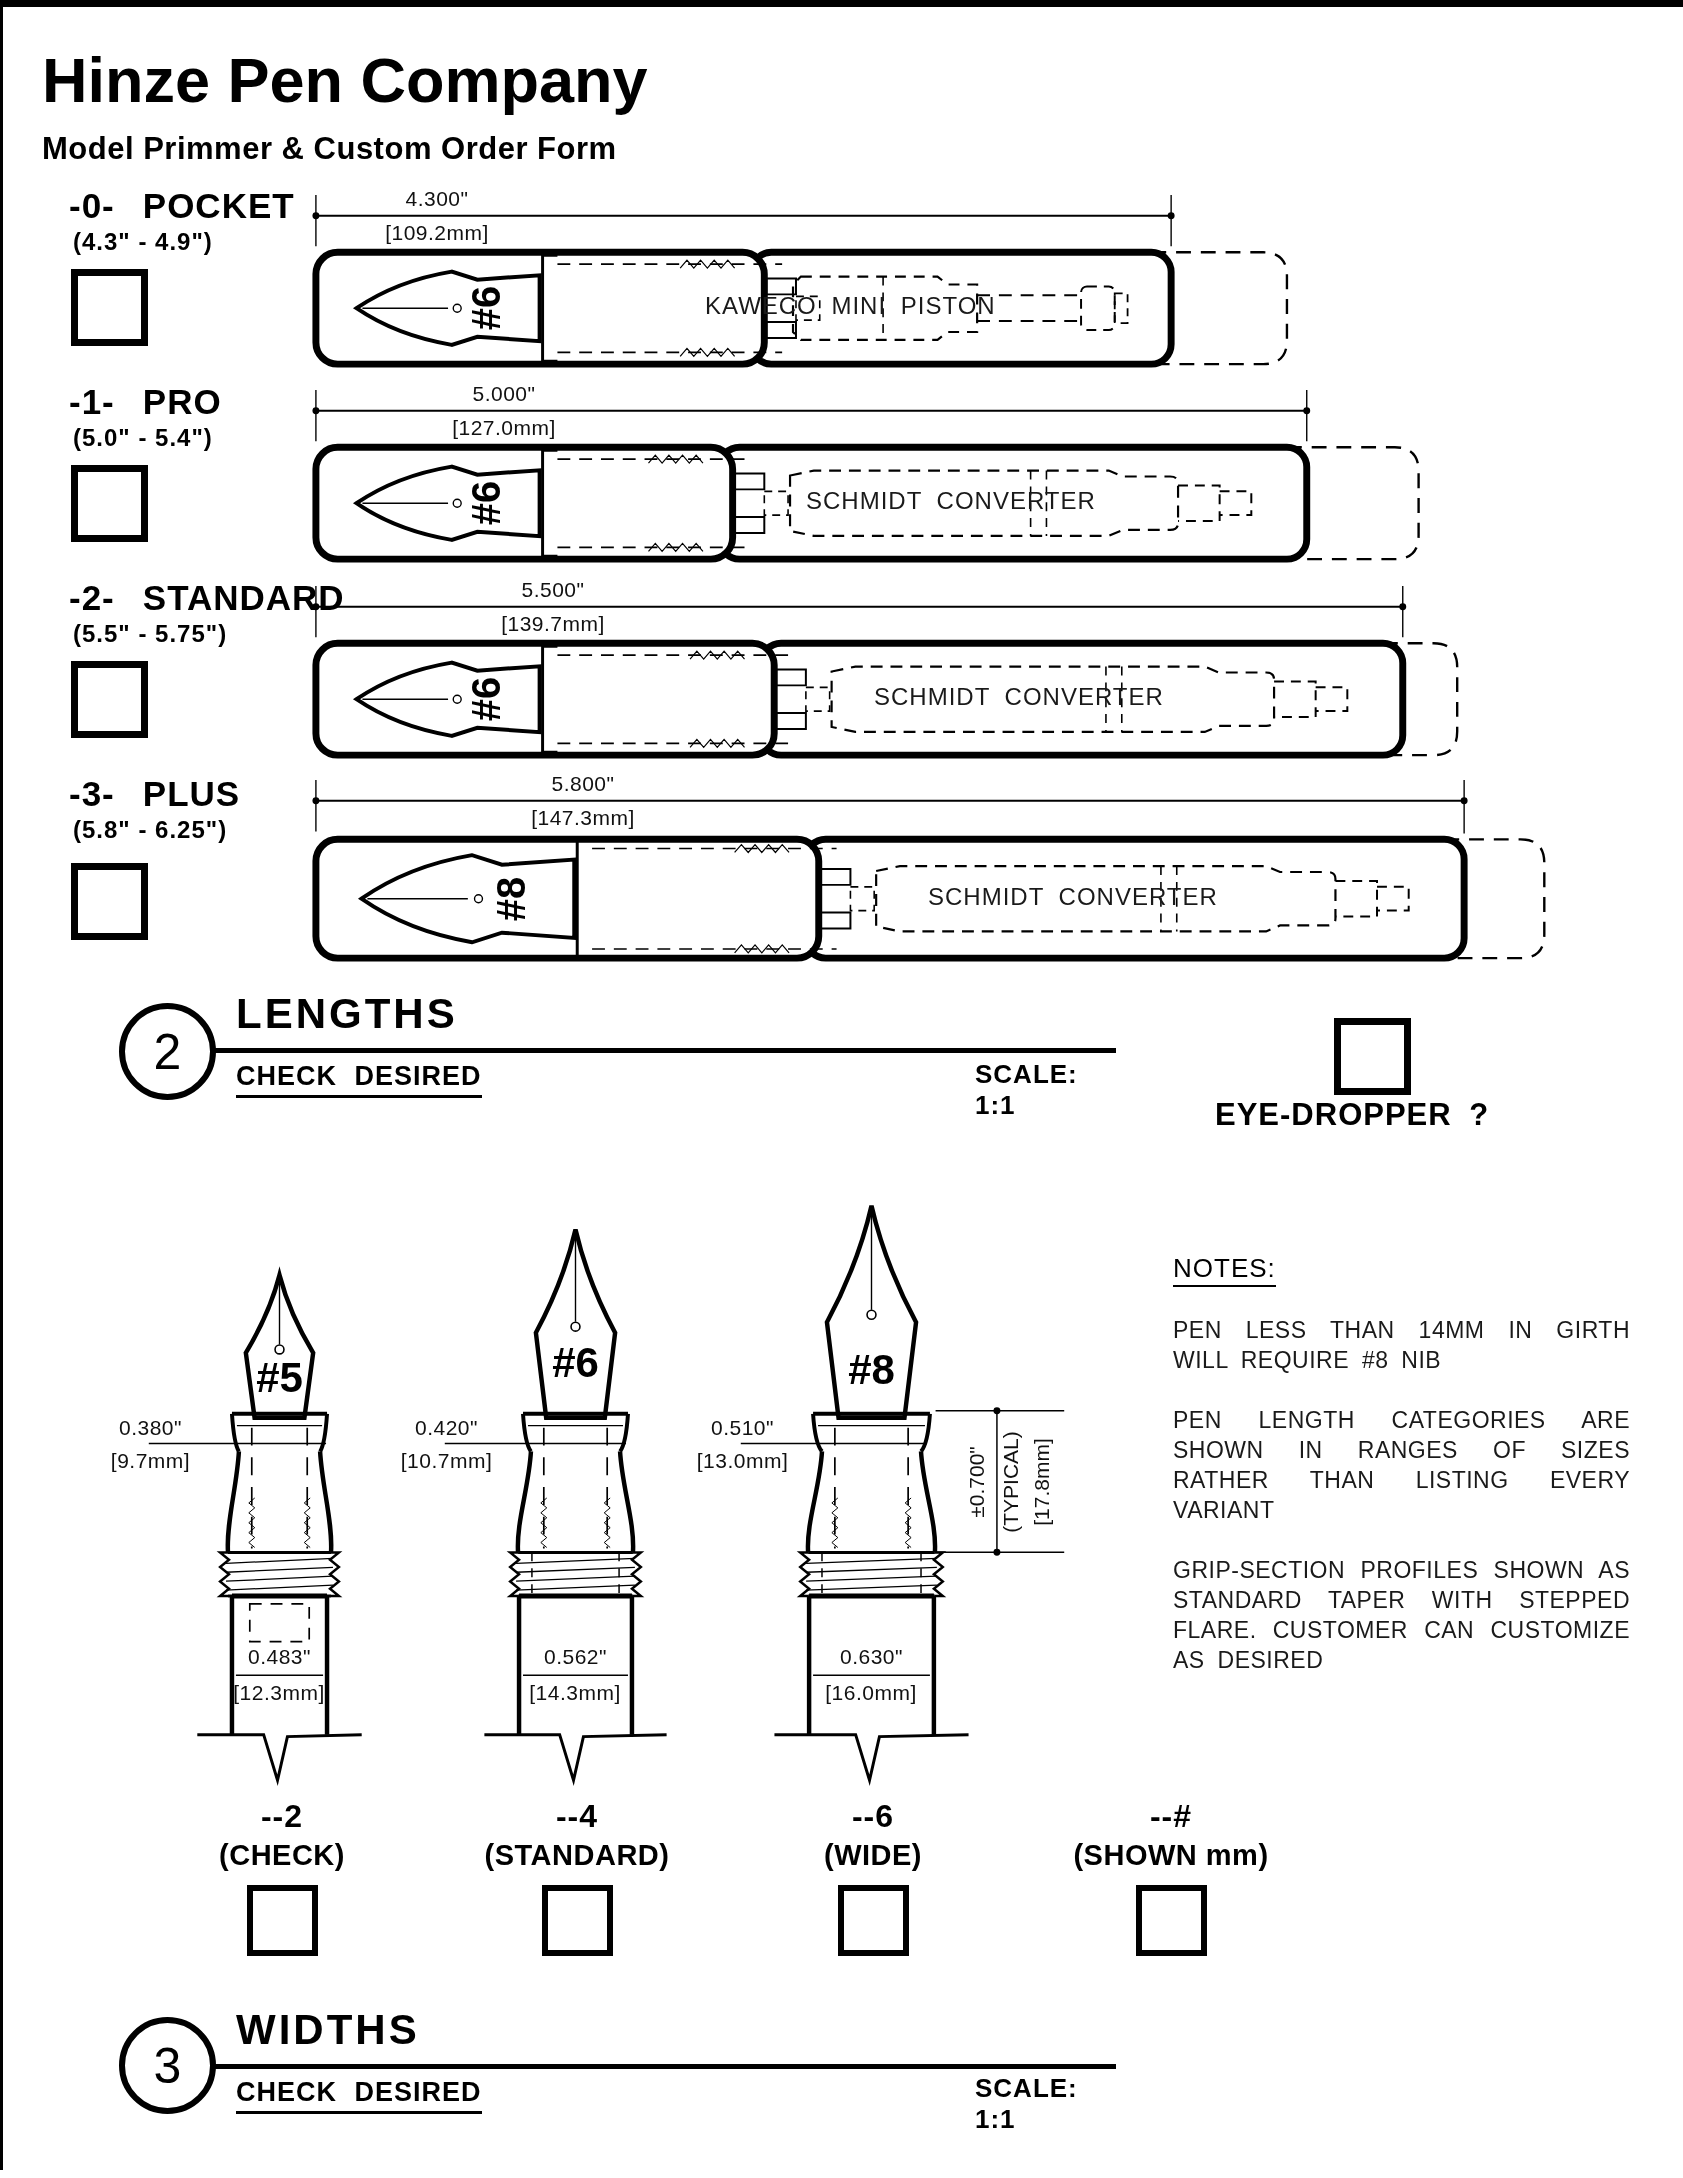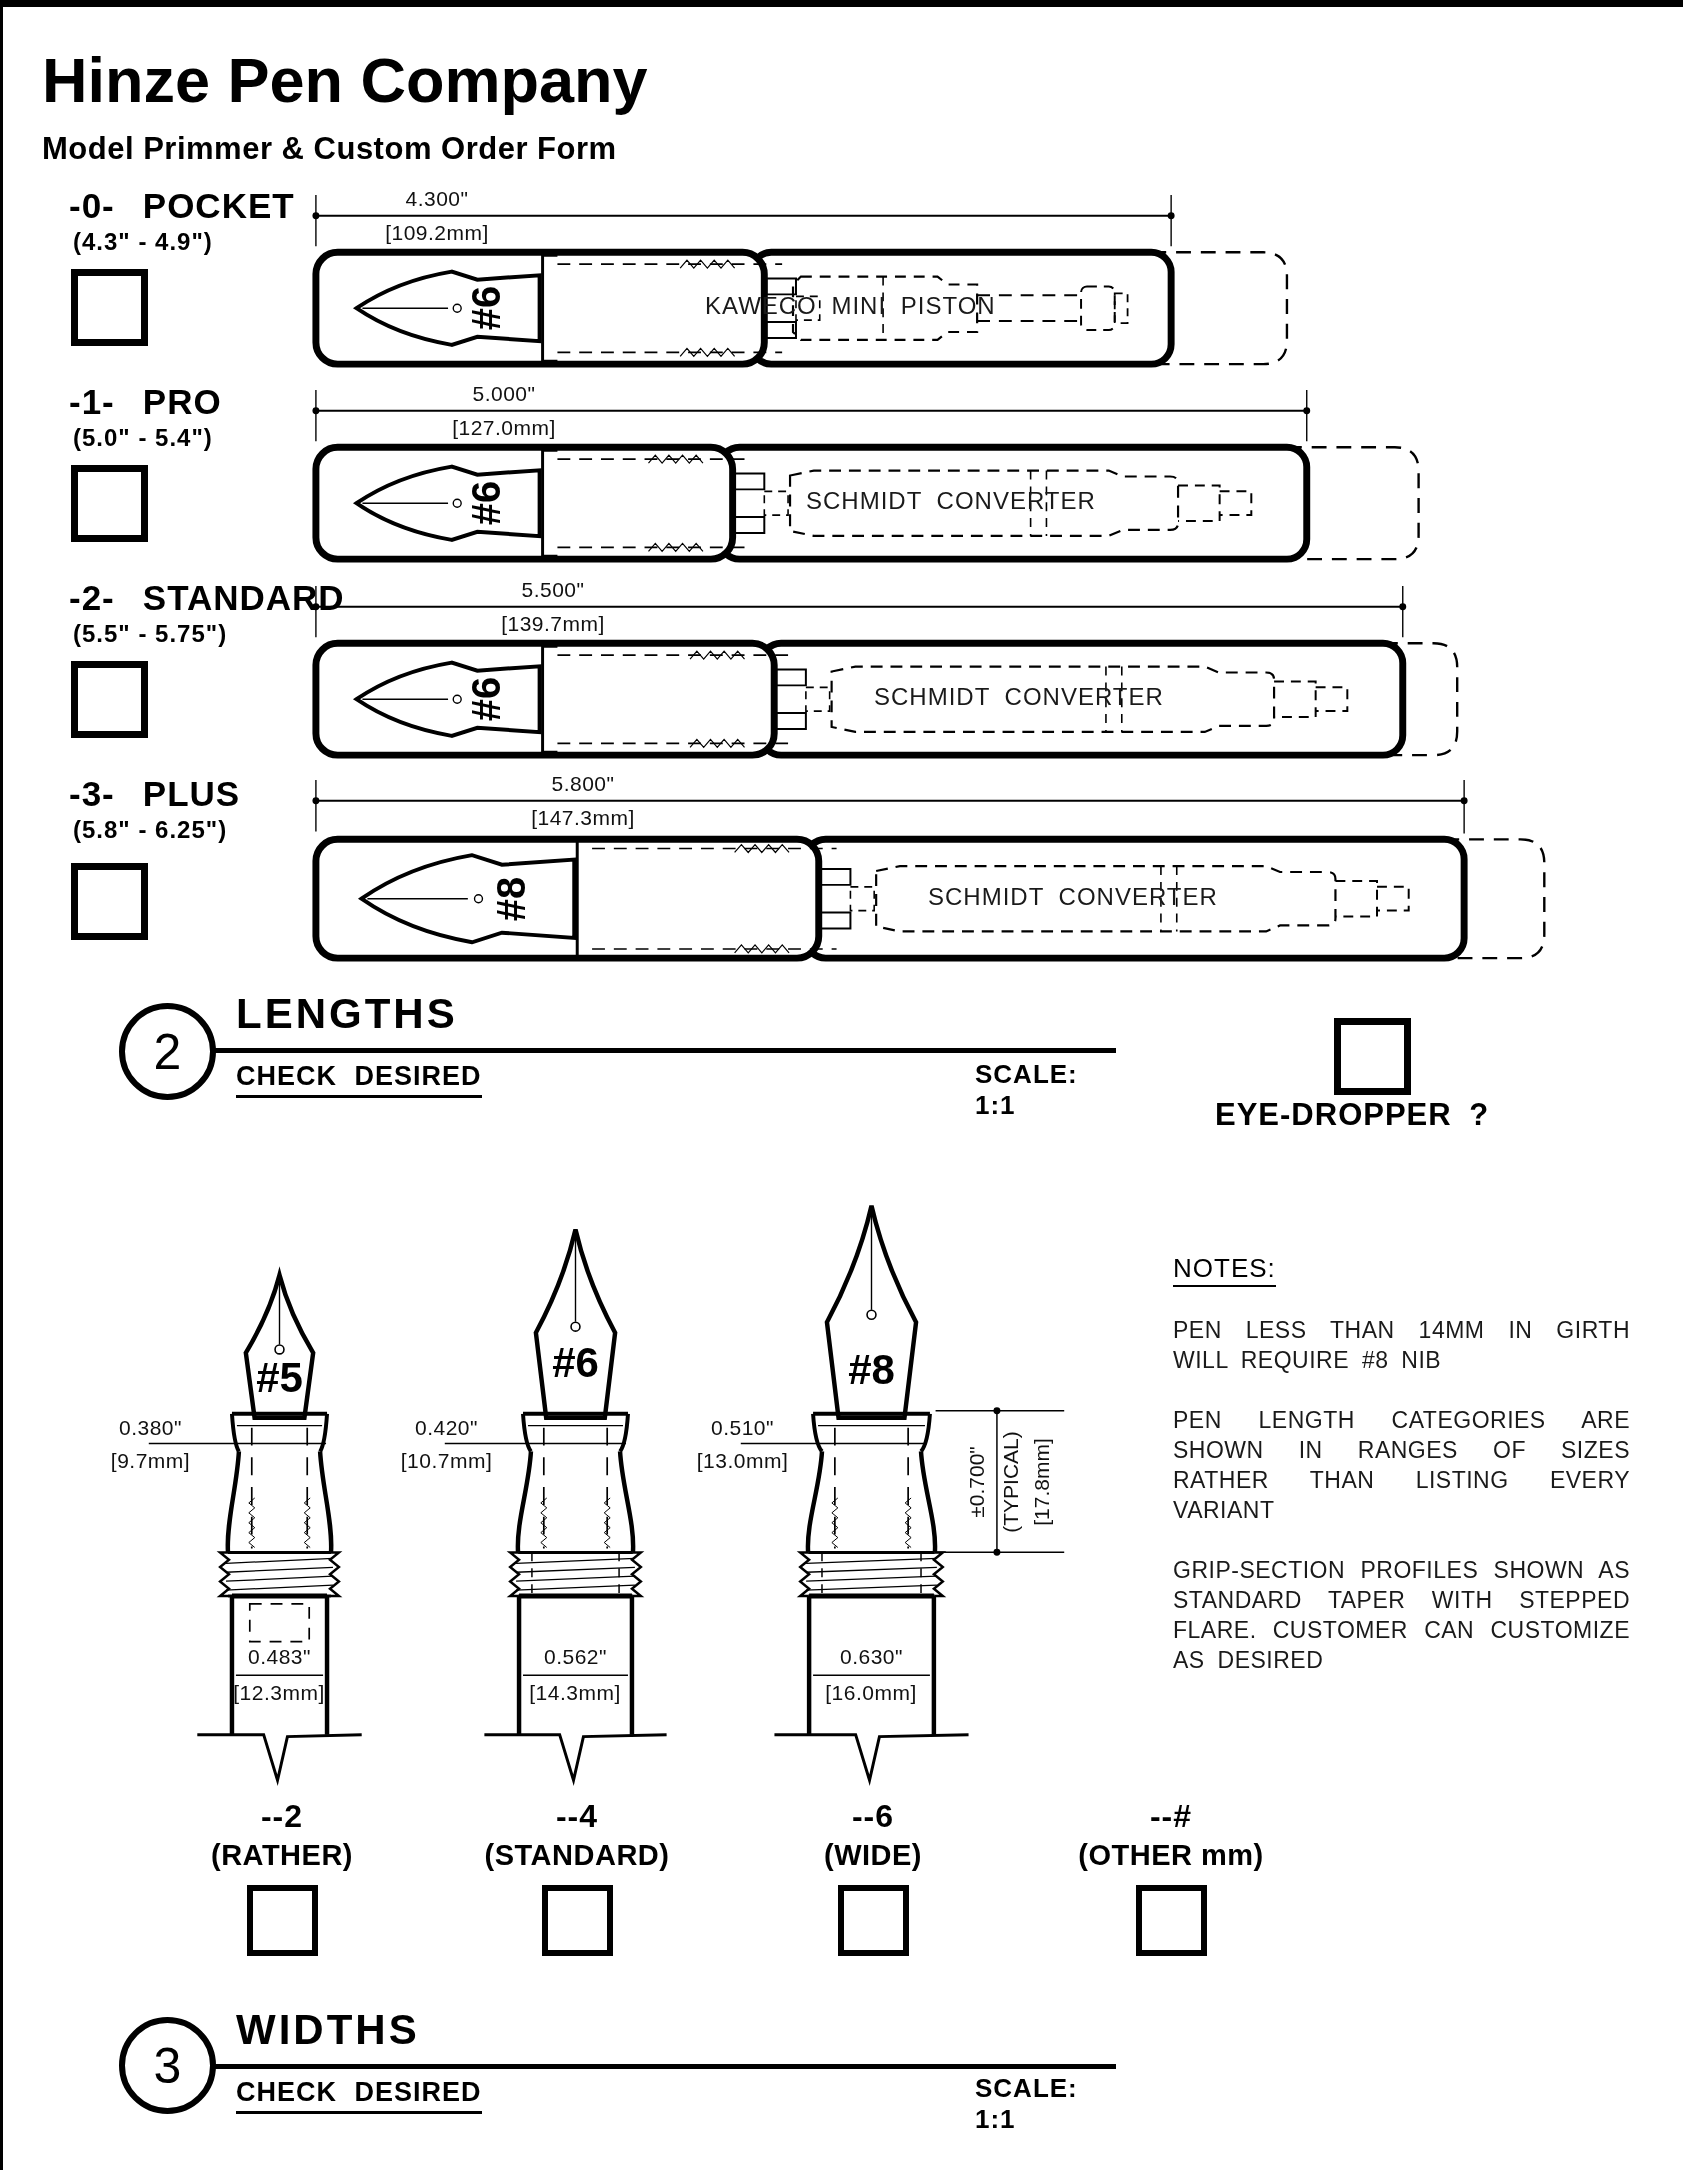--- a/index.html
+++ b/index.html
@@ -317,27 +317,27 @@
 <div class="abs rot" style="left:964px;top:1469px;width:158px;height:26px">[17.8mm]</div>
 
 <div class="abs notes" style="left:1173px;top:1253px">
   <h4>NOTES:</h4>
   <p>PEN LESS THAN 14MM IN GIRTH WILL REQUIRE #8 NIB</p>
   <p>PEN LENGTH CATEGORIES ARE SHOWN IN RANGES OF SIZES RATHER THAN LISTING EVERY VARIANT</p>
   <p>GRIP-SECTION PROFILES SHOWN AS STANDARD TAPER WITH STEPPED FLARE. CUSTOMER CAN CUSTOMIZE AS DESIRED</p>
 </div>
 
 <div class="abs wcode" style="left:203px;top:1798px;width:158px">--2</div>
-<div class="abs wname" style="left:163px;top:1839px;width:238px">(RATHER)</div>
+<div class="abs wname" style="left:163px;top:1839px;width:238px">(CHECK)</div>
 <div class="abs wcode" style="left:498px;top:1798px;width:158px">--4</div>
 <div class="abs wname" style="left:458px;top:1839px;width:238px">(STANDARD)</div>
 <div class="abs wcode" style="left:794px;top:1798px;width:158px">--6</div>
 <div class="abs wname" style="left:754px;top:1839px;width:238px">(WIDE)</div>
 <div class="abs wcode" style="left:1092px;top:1798px;width:158px">--#</div>
-<div class="abs wname" style="left:1052px;top:1839px;width:238px">(OTHER mm)</div>
+<div class="abs wname" style="left:1052px;top:1839px;width:238px">(SHOWN mm)</div>
 
 <div class="abs cb-sm" style="left:247px;top:1885px;width:59px;height:59px"></div>
 <div class="abs cb-sm" style="left:542px;top:1885px;width:59px;height:59px"></div>
 <div class="abs cb-sm" style="left:838px;top:1885px;width:59px;height:59px"></div>
 <div class="abs cb-sm" style="left:1136px;top:1885px;width:59px;height:59px"></div>
 
 <div class="abs marker-circle" style="left:119px;top:2017px">
   <span>3</span>
 </div>
 <div class="abs sec-title" style="left:236px;top:2006px">WIDTHS</div>

